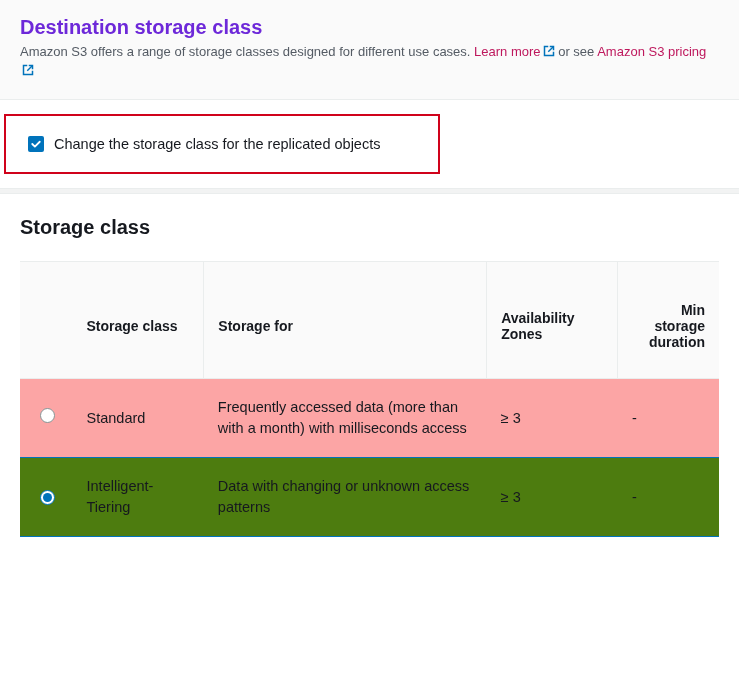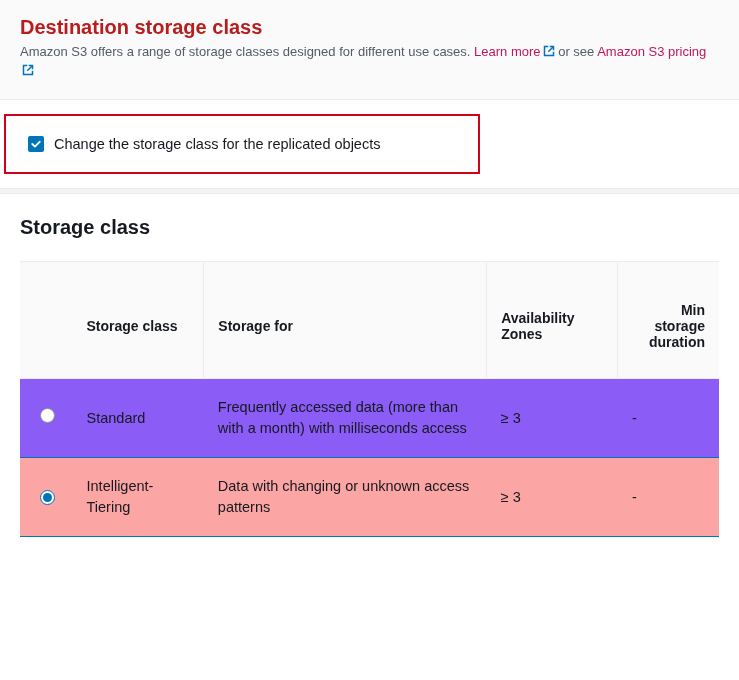--- a/index.html
+++ b/index.html
@@ -10,21 +10,21 @@
       width: 739px;
     }
     .section-header {
       background: #fafafa;
       padding: 16px 20px 18px 20px;
       border-bottom: 1px solid #eaeded;
     }
     .section-title {
       font-size: 20px;
       font-weight: 700;
-      color: #b91c1c;
+      color: #6d28d9;
       margin-bottom: 4px;
     }
     .section-desc {
       font-size: 13px;
       color: #545b64;
       line-height: 1.4;
     }
     .link { color: #be185d; text-decoration: none; }
     .ext-icon {
       display: inline-block;
@@ -33,21 +33,21 @@
     }
     .checkbox-row {
       padding: 20px 16px 20px 22px;
       display: flex;
       align-items: center;
       gap: 10px;
     }
     .highlight-box {
       border: 2px solid #d0021b;
       margin: 14px 4px 14px 4px;
-      width: 476px;
+      width: 436px;
     }
     .checkbox {
       width: 16px;
       height: 16px;
       border-radius: 2px;
       background: #0073bb;
       display: flex;
       align-items: center;
       justify-content: center;
       flex-shrink: 0;
@@ -86,25 +86,25 @@
       font-size: 14px;
       font-weight: 700;
       color: #16191f;
       padding: 40px 14px 28px 14px;
       border-right: 1px solid #eaeded;
       vertical-align: middle;
     }
     thead th:last-child { border-right: none; text-align: right; }
     thead th:first-child { border-right: none; }
     tbody tr {
-      background: #8b5cf6;
+      background: #fca5a5;
       border-top: 1px solid #eaeded;
     }
     tbody tr.selected {
-      background: #fca5a5;
+      background: #4d7c0f;
       border-top: 1px solid #0073bb;
       border-bottom: 1px solid #0073bb;
     }
     tbody td {
       padding: 18px 14px;
       font-size: 14.5px;
       color: #16191f;
       vertical-align: middle;
       line-height: 1.45;
     }

